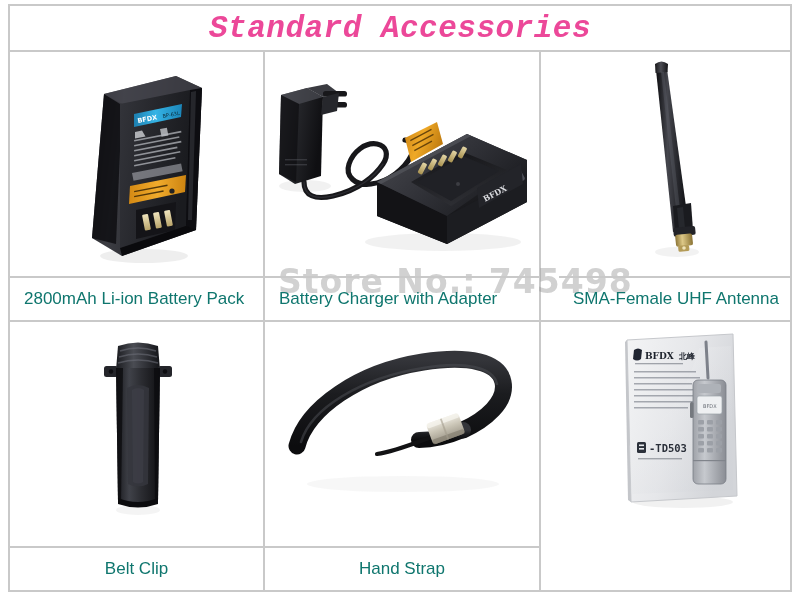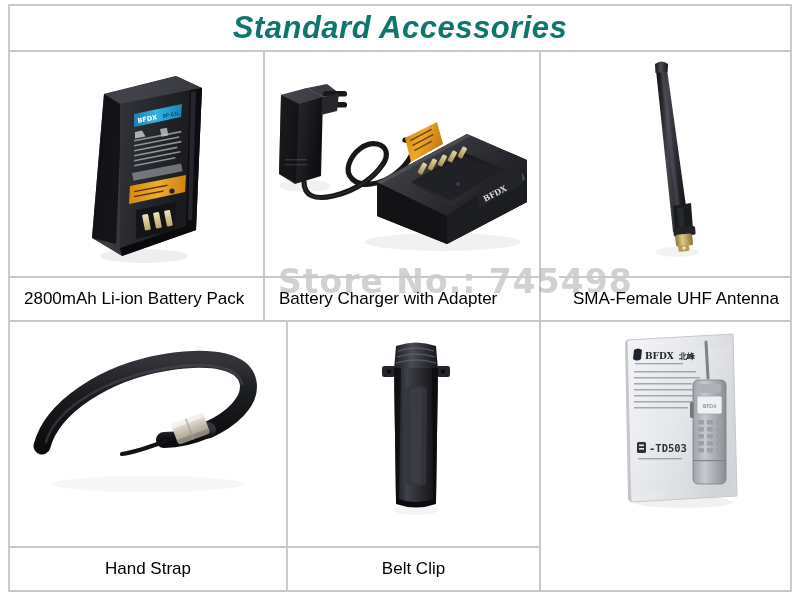--- a/index.html
+++ b/index.html
@@ -31,26 +31,26 @@
   .title-row {
     height: 46px;
     border-bottom: 2px solid #c9c9c9;
     display: flex;
     align-items: center;
     justify-content: center;
     flex: 0 0 auto;
     background: #ffffff;
   }
   .title-text {
-    font-family: Liberation Sans, sans-serif;
+    font-family: Liberation Mono, monospace;
     font-style: italic;
     font-weight: bold;
     font-size: 31px;
     letter-spacing: 0.5px;
-    color: #0f766e;
+    color: #ec4899;
     white-space: nowrap;
   }
 
   
   .grid-row {
     display: flex;
     flex: 1 1 0;
     min-height: 0;
   }
   .grid-row.row-top { border-bottom: 2px solid #c9c9c9; }
@@ -72,21 +72,21 @@
     flex: 1 1 auto;
     position: relative;
     overflow: hidden;
   }
   .cell-caption {
     flex: 0 0 44px;
     border-top: 2px solid #c9c9c9;
     display: flex;
     align-items: center;
     font-size: 17px;
-    color: #000000;
+    color: #0f766e;
     font-family: "Liberation Sans", sans-serif;
     padding: 0 14px;
     white-space: nowrap;
     position: relative;
     z-index: 3;
   }
   .cell-caption.left { justify-content: flex-start; }
   .cell-caption.center { justify-content: center; }
 
   
@@ -362,64 +362,20 @@
               <circle cx="77" cy="192" r="1.8" fill="#f0e4bb"></circle>
             </svg>
           </div>
         </div>
         <div class="cell-caption left">SMA-Female UHF Antenna</div>
       </div>
     </div>
 
     <div class="grid-row row-bottom">
 
-      <div class="cell c2">
-        <div class="cell-media">
-          <div class="art strap-wrap">
-            <svg width="262" height="190" viewBox="0 0 262 190">
-              <defs>
-                <linearGradient id="strapG" x1="0" y1="0" x2="0" y2="1">
-                  <stop offset="0" stop-color="#34353a"></stop>
-                  <stop offset="0.40" stop-color="#1b1c1f"></stop>
-                  <stop offset="1" stop-color="#0c0c0e"></stop>
-                </linearGradient>
-                <linearGradient id="clasp" x1="0" y1="0" x2="0" y2="1">
-                  <stop offset="0" stop-color="#f1eee6"></stop>
-                  <stop offset="0.45" stop-color="#cac5b6"></stop>
-                  <stop offset="1" stop-color="#9a9486"></stop>
-                </linearGradient>
-              </defs>
-
-              <path d="M24 112
-                       C 34 74, 86 38, 150 28
-                       C 196 21, 226 28, 230 48
-                       C 234 68, 212 86, 190 96" fill="none" stroke="url(#strapG)" stroke-width="17" stroke-linecap="round"></path>
-
-              <path d="M28 108
-                       C 38 74, 88 44, 150 34
-                       C 192 27, 220 33, 224 50" fill="none" stroke="#4a4c52" stroke-width="2.6" stroke-linecap="round" opacity="0.55"></path>
-
-              <path d="M190 96 C 176 102, 160 106, 146 106" fill="none" stroke="url(#strapG)" stroke-width="16" stroke-linecap="round"></path>
-
-              <path d="M156 104 C 140 110, 120 118, 104 120" fill="none" stroke="#121214" stroke-width="4.2" stroke-linecap="round"></path>
-
-              <g transform="rotate(-20 172 96)">
-                <rect x="156" y="84" width="34" height="22" rx="4" fill="url(#clasp)"></rect>
-                <rect x="156" y="84" width="34" height="5" rx="2.5" fill="#f6f4ee" opacity="0.75"></rect>
-                <rect x="156" y="101" width="34" height="5" rx="2.5" fill="#857f71" opacity="0.7"></rect>
-                <rect x="171" y="84" width="1.8" height="22" fill="#a29b8c" opacity="0.6"></rect>
-              </g>
-
-              <ellipse cx="130" cy="150" rx="96" ry="8" fill="#dcdcdc" opacity="0.22"></ellipse>
-            </svg>
-          </div>
-        </div>
-        <div class="cell-caption center">Hand Strap</div>
-      </div>
-
       <div class="cell c1">
         <div class="cell-media">
           <div class="art clip-wrap">
             <svg width="120" height="190" viewBox="0 0 120 190">
               <defs>
                 <linearGradient id="clipG" x1="0" y1="0" x2="1" y2="0">
                   <stop offset="0" stop-color="#16171b"></stop>
                   <stop offset="0.30" stop-color="#404249"></stop>
                   <stop offset="0.58" stop-color="#2b2c31"></stop>
                   <stop offset="1" stop-color="#101013"></stop>
@@ -453,20 +409,64 @@
 
               <path d="M38 164 Q 58 172 78 164 L78 170 Q 58 177 38 170 Z" fill="#0b0b0e"></path>
 
               <path d="M36 34 L43 34 L41 168 L38 168 Z" fill="#0c0c0f" opacity="0.8"></path>
 
               <path d="M74 34 L80 34 L78 168 L75 168 Z" fill="#0c0c0f" opacity="0.85"></path>
             </svg>
           </div>
         </div>
         <div class="cell-caption center">Belt Clip</div>
+      </div>
+
+      <div class="cell c2">
+        <div class="cell-media">
+          <div class="art strap-wrap">
+            <svg width="262" height="190" viewBox="0 0 262 190">
+              <defs>
+                <linearGradient id="strapG" x1="0" y1="0" x2="0" y2="1">
+                  <stop offset="0" stop-color="#34353a"></stop>
+                  <stop offset="0.40" stop-color="#1b1c1f"></stop>
+                  <stop offset="1" stop-color="#0c0c0e"></stop>
+                </linearGradient>
+                <linearGradient id="clasp" x1="0" y1="0" x2="0" y2="1">
+                  <stop offset="0" stop-color="#f1eee6"></stop>
+                  <stop offset="0.45" stop-color="#cac5b6"></stop>
+                  <stop offset="1" stop-color="#9a9486"></stop>
+                </linearGradient>
+              </defs>
+
+              <path d="M24 112
+                       C 34 74, 86 38, 150 28
+                       C 196 21, 226 28, 230 48
+                       C 234 68, 212 86, 190 96" fill="none" stroke="url(#strapG)" stroke-width="17" stroke-linecap="round"></path>
+
+              <path d="M28 108
+                       C 38 74, 88 44, 150 34
+                       C 192 27, 220 33, 224 50" fill="none" stroke="#4a4c52" stroke-width="2.6" stroke-linecap="round" opacity="0.55"></path>
+
+              <path d="M190 96 C 176 102, 160 106, 146 106" fill="none" stroke="url(#strapG)" stroke-width="16" stroke-linecap="round"></path>
+
+              <path d="M156 104 C 140 110, 120 118, 104 120" fill="none" stroke="#121214" stroke-width="4.2" stroke-linecap="round"></path>
+
+              <g transform="rotate(-20 172 96)">
+                <rect x="156" y="84" width="34" height="22" rx="4" fill="url(#clasp)"></rect>
+                <rect x="156" y="84" width="34" height="5" rx="2.5" fill="#f6f4ee" opacity="0.75"></rect>
+                <rect x="156" y="101" width="34" height="5" rx="2.5" fill="#857f71" opacity="0.7"></rect>
+                <rect x="171" y="84" width="1.8" height="22" fill="#a29b8c" opacity="0.6"></rect>
+              </g>
+
+              <ellipse cx="130" cy="150" rx="96" ry="8" fill="#dcdcdc" opacity="0.22"></ellipse>
+            </svg>
+          </div>
+        </div>
+        <div class="cell-caption center">Hand Strap</div>
       </div>
 
       <div class="cell c3">
         <div class="cell-media">
           <div class="art manual-wrap">
             <svg width="150" height="190" viewBox="0 0 150 190">
               <defs>
                 <linearGradient id="cover" x1="0" y1="0" x2="1" y2="0.4">
                   <stop offset="0" stop-color="#f3f4f5"></stop>
                   <stop offset="0.55" stop-color="#e6e7ea"></stop>

